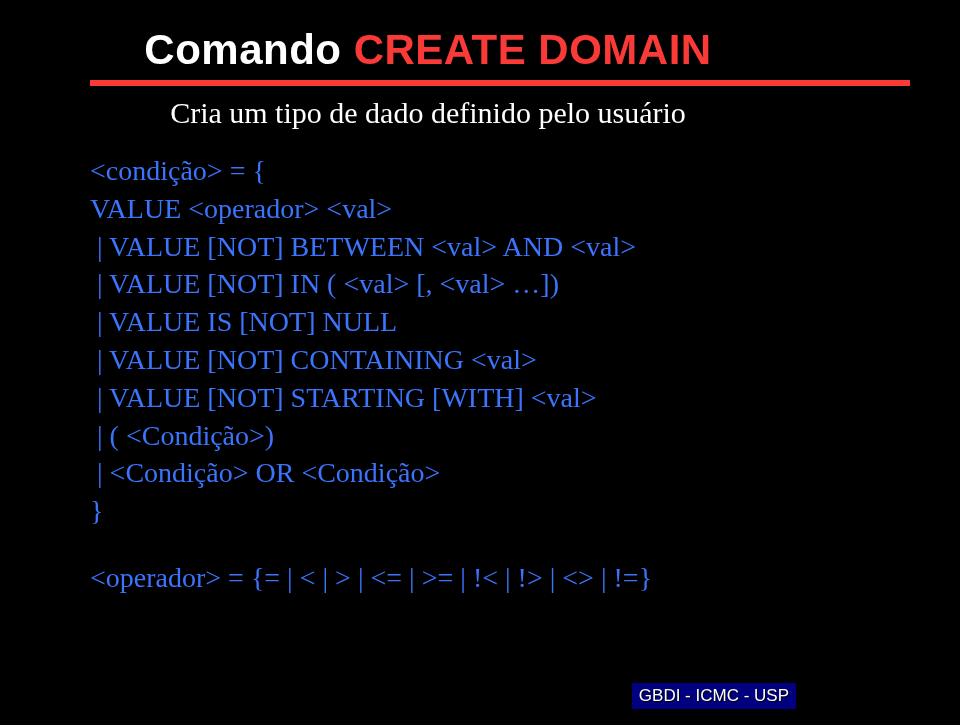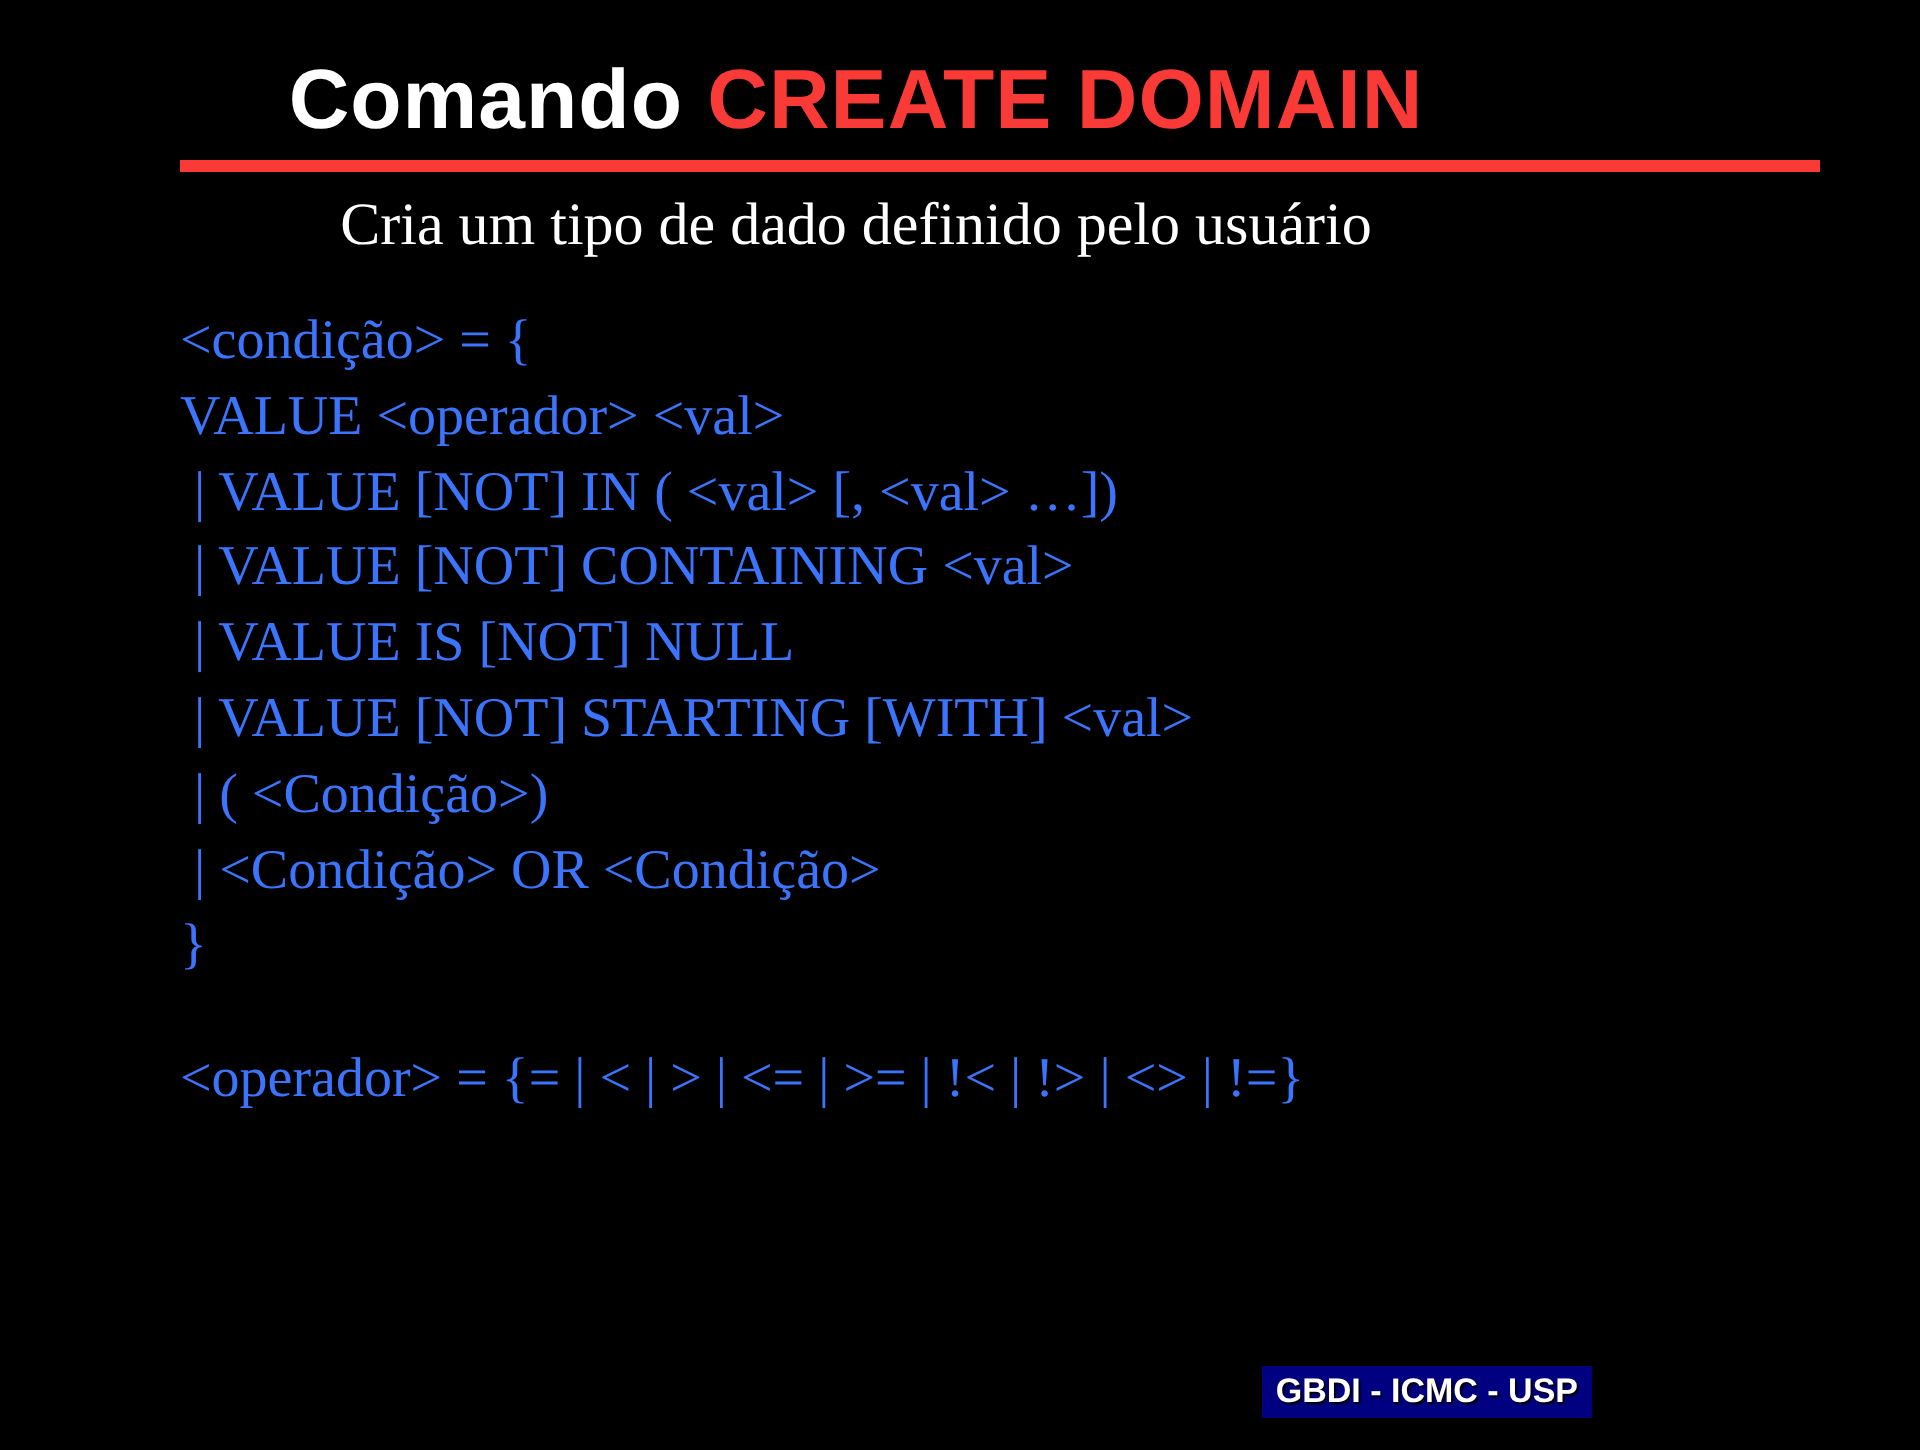--- a/index.html
+++ b/index.html
@@ -59,42 +59,43 @@
     margin-top: 32px;
     font-family: "Times New Roman", Times, serif;
   }
   .footer {
     position: absolute;
     right: 20px;
     bottom: 16px;
     background: #000080;
     color: #fff;
     font-family: Arial, sans-serif;
-    font-weight: bold;
+    font-weight: normal;
     font-size: 17px;
     padding: 3px 7px;
     text-shadow: 1px 1px 1px #000;
   }
 </style>
 </head>
 <body>
 
 <div class="slide">
   <div class="title">
     <span>Comando </span><span class="red">CREATE DOMAIN</span>
   </div>
   <div class="rule"></div>
   <div class="subtitle">Cria um tipo de dado definido pelo usuário</div>
 
   <div class="body">
     <div class="line">&lt;condição&gt; = {</div>
     <div class="line">VALUE &lt;operador&gt; &lt;val&gt;</div>
+    <div class="line"> | VALUE [NOT] BETWEEN &lt;val&gt; AND &lt;val&gt;</div>
     <div class="line"> | VALUE [NOT] IN ( &lt;val&gt; [, &lt;val&gt; …])</div>
+    <div class="line"> | VALUE IS [NOT] NULL</div>
     <div class="line"> | VALUE [NOT] CONTAINING &lt;val&gt;</div>
-    <div class="line"> | VALUE IS [NOT] NULL</div>
     <div class="line"> | VALUE [NOT] STARTING [WITH] &lt;val&gt;</div>
     <div class="line"> | ( &lt;Condição&gt;)</div>
     <div class="line"> | &lt;Condição&gt; OR &lt;Condição&gt;</div>
     <div class="line">}</div>
   </div>
 
   <div class="operator-line">&lt;operador&gt; = {= | &lt; | &gt; | &lt;= | &gt;= | !&lt; | !&gt; | &lt;&gt; | !=}</div>
 
   <div class="footer">GBDI - ICMC - USP</div>
 </div>

